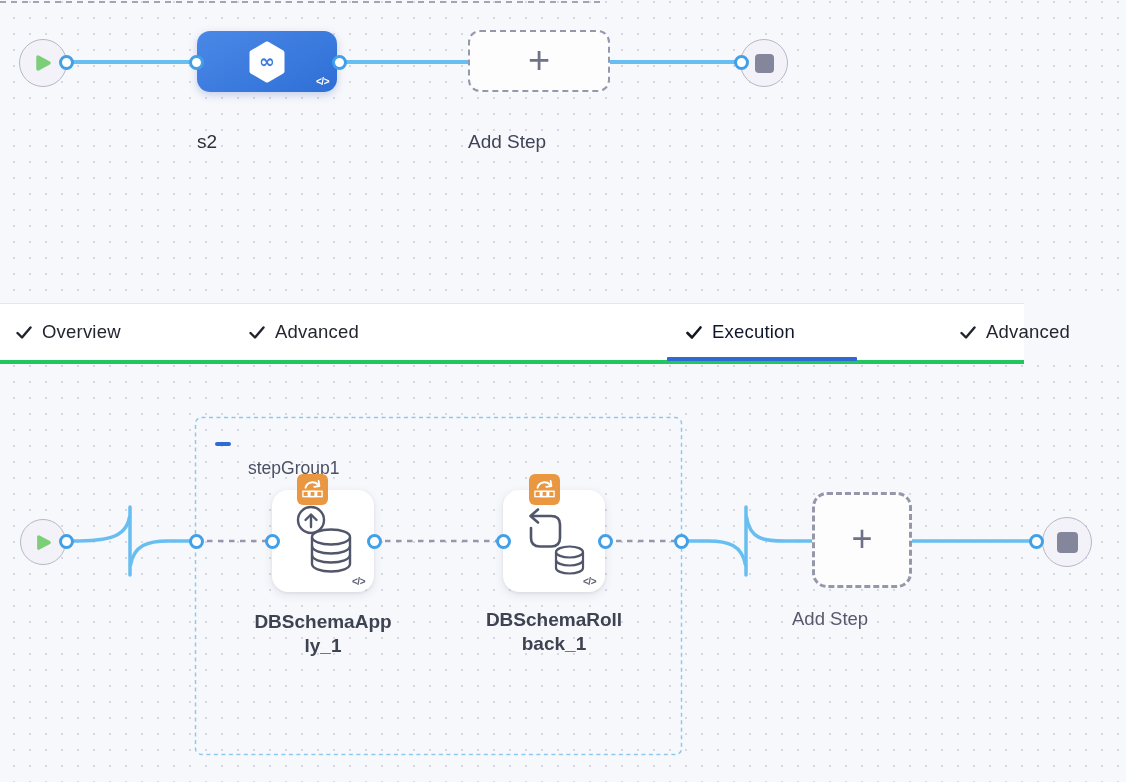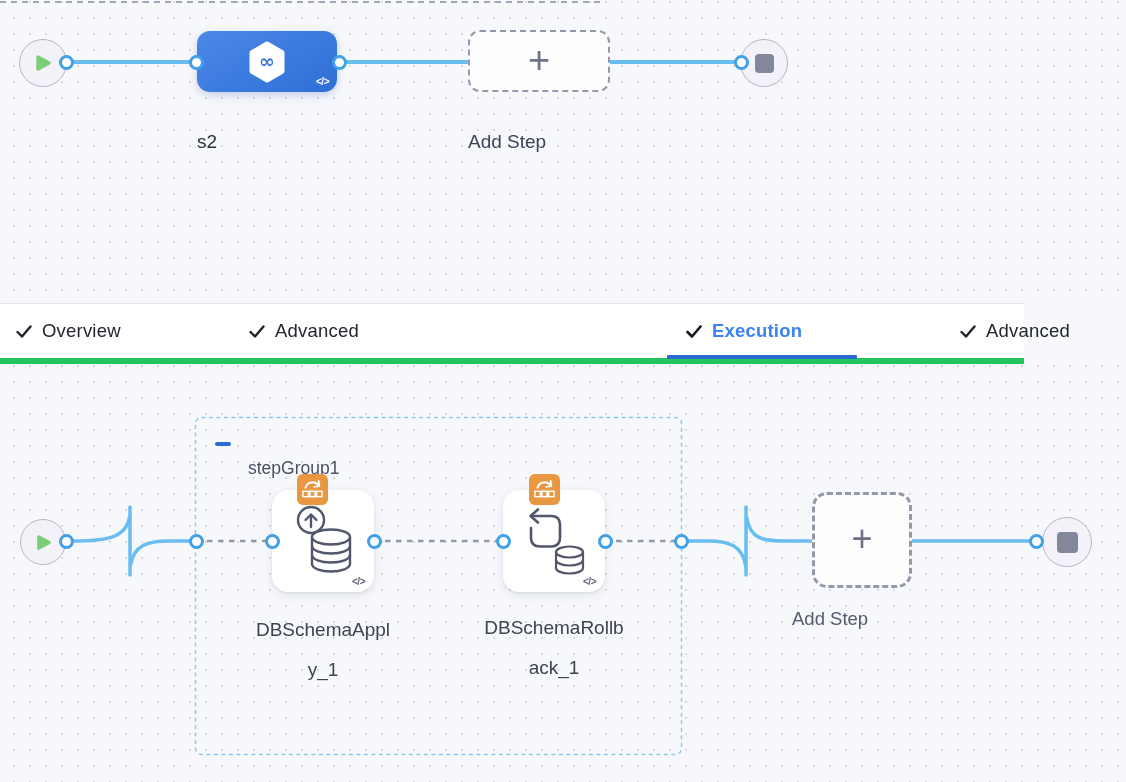--- a/index.html
+++ b/index.html
@@ -36,41 +36,41 @@
 
   
   .add-box{position:absolute;box-sizing:border-box;background:#fdfdfe;
     border:2.6px dashed #9597ab;display:flex;align-items:center;justify-content:center;z-index:4;}
   .plus-glyph{font-size:38px;font-weight:300;color:#6f7287;line-height:1;margin-top:-3px;}
 
   .node-label{position:absolute;text-align:left;color:#3f4356;font-size:19px;z-index:4;}
 
   
   #tabbar{position:absolute;left:0;top:303px;width:1024px;height:61px;background:#ffffff;
-    border-top:1px solid #e5e6ed;border-bottom:6px solid #22c55e;box-sizing:border-box;z-index:8;}
+    border-top:1px solid #e5e6ed;border-bottom:4px solid #22c55e;box-sizing:border-box;z-index:8;}
   .tab{position:absolute;top:0;height:100%;display:flex;align-items:center;gap:10px;cursor:pointer;}
   .tab-label{font-size:18.5px;color:#23262f;letter-spacing:.2px;}
-  .tab.active .tab-label{font-weight:700;color:#3b82f6;}
+  .tab.active .tab-label{font-weight:400;color:#0f172a;}
   #tab-underline{position:absolute;left:667px;bottom:-1px;width:190px;height:4px;
     background:#2d6bd3;border-radius:1px;z-index:9;}
 
   
   .group-title{position:absolute;left:248px;top:70px;font-size:17.5px;color:#4b5063;z-index:4;margin-top:24px;}
   .minus-bar{position:absolute;left:215px;top:78px;width:16px;height:4px;background:#2e6bd2;
     border-radius:2px;z-index:5;}
 
   
   .step-card{position:absolute;width:102px;height:102px;background:#ffffff;border-radius:16px;
     box-shadow:0 3px 10px rgba(40,50,80,.10),0 1px 3px rgba(40,50,80,.08);z-index:4;}
   .step-badge{position:absolute;left:25px;top:-16px;width:31px;height:31px;background:#ea9741;
     border-radius:6px;display:flex;align-items:center;justify-content:center;}
   .step-code{position:absolute;right:9px;bottom:5px;font-size:10px;font-weight:bold;
     color:#5d6173;letter-spacing:-0.5px;}
-  .step-label{position:absolute;text-align:center;font-size:19px;line-height:40px;color:#3e4352;
-    word-break:break-all;z-index:4;}
+  .step-label{position:absolute;text-align:center;font-size:19px;line-height:24px;color:#3e4352;
+    word-break:break-all;z-index:4;font-weight:bold;}
 </style>
 </head>
 <body>
 
 <div id="app">
 
   <div id="canvas-top" class="canvas">
     <svg class="overlay" width="1126" height="303">
       <line x1="0" y1="2" x2="600" y2="2" stroke="#a3a5b6" stroke-width="2" stroke-dasharray="6 5"></line>
       <line x1="66" y1="62" x2="196" y2="62" stroke="#68bef0" stroke-width="4"></line>

